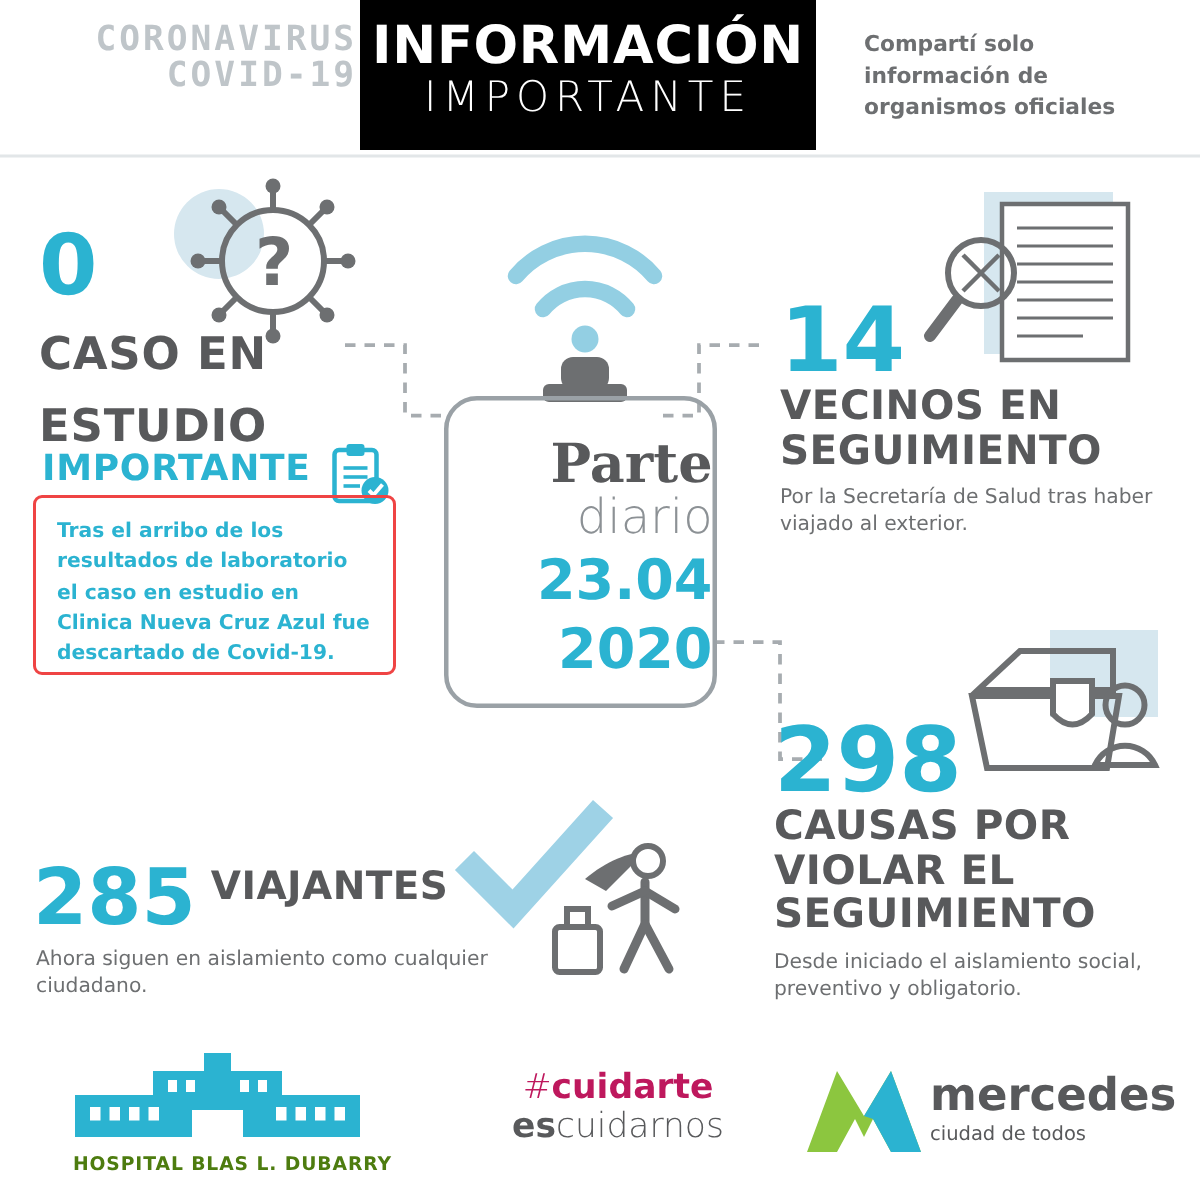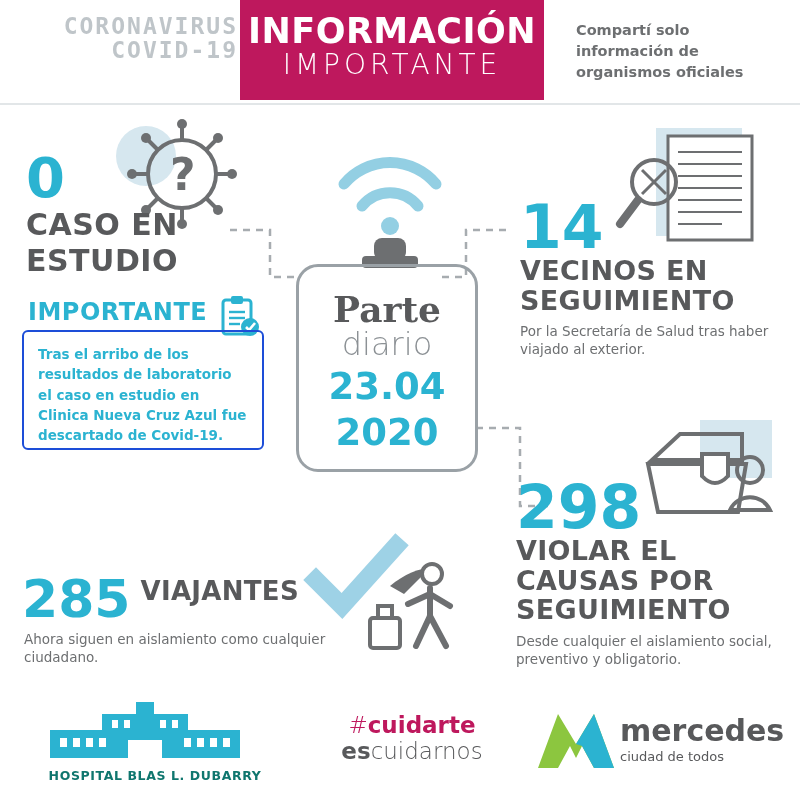--- a/index.html
+++ b/index.html
@@ -21,21 +21,21 @@
     font-weight:bold;font-size:23px;letter-spacing:2px;color:#bfc5c9;
     line-height:1.05;
   }
   .hdr-covid{
     font-family:"DejaVu Sans Mono", monospace;
     font-weight:bold;font-size:23px;letter-spacing:2px;color:#bfc5c9;
     line-height:1.1;
   }
   .hdr-center{
     position:absolute;left:240px;top:0;width:304px;height:100px;
-    background:#be185d;color:#fff;text-align:center;
+    background:#000000;color:#fff;text-align:center;
   }
   .hdr-info{
     font-family:"DejaVu Sans", sans-serif;font-weight:bold;
     font-size:35px;letter-spacing:.5px;margin-top:14px;line-height:1;
   }
   .hdr-imp{
     font-family:"DejaVu Sans", sans-serif;
     font-size:28px;letter-spacing:4px;line-height:1.15;font-weight:300;
   }
   .hdr-right{
@@ -53,41 +53,41 @@
     font-family:"DejaVu Sans", sans-serif;font-weight:bold;
     color:#58595b;line-height:1.02;
   }
   .sub{
     font-size:13.5px;color:#6d6f71;line-height:1.35;
   }
 
   
   .blk-caso{position:absolute;left:26px;top:152px;width:230px;}
   .blk-caso .num{font-size:56px;}
-  .blk-caso .label{font-size:30px;letter-spacing:.5px;margin-top:6px;}
+  .blk-caso .label{font-size:30px;letter-spacing:.5px;margin-top:18px;}
 
   
   .imp-title{
     position:absolute;left:28px;top:298px;
     font-weight:bold;font-size:24px;color:#2bb3d1;letter-spacing:.5px;
   }
   .imp-box{
     position:absolute;left:22px;top:330px;width:242px;height:120px;
-    border:2px solid #1d4ed8;border-radius:6px;box-sizing:border-box;
+    border:2px solid #ef4444;border-radius:6px;box-sizing:border-box;
     padding:12px 12px 10px 14px;
   }
   .imp-box p{
     margin:0;font-weight:bold;font-size:13.5px;line-height:1.5;color:#2bb3d1;
   }
 
   
   .card{
     position:absolute;left:296px;top:264px;width:182px;height:208px;
     border:3px solid #9aa1a6;border-radius:22px;box-sizing:border-box;
-    text-align:center;
+    text-align:right;
   }
   .card .parte{
     font-family:"DejaVu Serif", serif;font-weight:bold;
     font-size:36px;color:#58595b;margin-top:24px;line-height:1;
   }
   .card .diario{
     font-family:"DejaVu Sans", sans-serif;font-weight:300;
     font-size:32px;color:#8c9195;line-height:1.1;
   }
   .card .fecha{
@@ -111,21 +111,21 @@
   .blk-alt{position:absolute;left:22px;top:576px;width:330px;}
   .blk-alt .row{display:flex;align-items:flex-start;}
   .blk-alt .num{font-size:52px;}
   .blk-alt .label{font-size:26px;letter-spacing:.3px;margin-left:10px;margin-top:2px;}
   .blk-alt .sub{margin-top:6px;margin-left:2px;}
 
   
   .footer{position:absolute;left:0;top:690px;width:800px;height:110px;}
   .hosp{position:absolute;left:40px;top:10px;width:230px;text-align:center;}
   .hosp-name{
-    margin-top:6px;font-weight:bold;font-size:12.5px;color:#0f766e;letter-spacing:.6px;
+    margin-top:6px;font-weight:bold;font-size:12.5px;color:#4d7c0f;letter-spacing:.6px;
   }
   .hashtag{
     position:absolute;left:332px;top:22px;width:160px;text-align:center;
     line-height:1.15;
   }
   .hashtag .l1{font-weight:300;font-size:23px;color:#be185d;}
   .hashtag .l1 b{font-weight:bold;}
   .hashtag .l2{font-weight:bold;font-size:23px;color:#58595b;}
   .hashtag .l2 span{font-weight:300;}
   .merc{position:absolute;left:536px;top:16px;width:240px;}
@@ -256,24 +256,24 @@
     <rect x="54" y="0" width="72" height="58" fill="#d6e7ef"></rect>
     <path d="M6 40 L34 14 L96 14 L96 40 Z" fill="none" stroke="#6d6f71" stroke-width="4"></path>
     <path d="M2 44 L100 44 L92 92 L12 92 Z" fill="none" stroke="#6d6f71" stroke-width="4"></path>
     <path d="M56 34 L82 34 L82 56 Q69 70 56 56 Z" fill="#fff" stroke="#6d6f71" stroke-width="4"></path>
     <circle cx="104" cy="50" r="13" fill="none" stroke="#6d6f71" stroke-width="4"></circle>
     <path d="M84 90 a22 22 0 0 1 40 0 Z" fill="none" stroke="#6d6f71" stroke-width="4"></path>
   </svg>
 
   <div class="blk-cau">
     <div class="num">298</div>
+    <div class="label">CAUSAS POR</div>
     <div class="label">VIOLAR EL</div>
-    <div class="label">CAUSAS POR</div>
     <div class="label">SEGUIMIENTO</div>
-    <div class="sub">Desde cualquier el aislamiento social, preventivo y obligatorio.</div>
+    <div class="sub">Desde iniciado el aislamiento social, preventivo y obligatorio.</div>
   </div>
 
   <svg style="position:absolute;left:312px;top:534px;" width="170" height="140">
     <polyline points="4,46 30,72 84,12" fill="none" stroke="#9ed2e6" stroke-width="18" stroke-linecap="square"></polyline>
     <path d="M78 52 C92 40 108 34 118 34 L104 48 L92 60 Z" fill="#6d6f71"></path>
     <circle cx="120" cy="40" r="10" fill="#fff" stroke="#6d6f71" stroke-width="4"></circle>
     <path d="M118 54 L118 82 L104 112" fill="none" stroke="#6d6f71" stroke-width="6" stroke-linecap="round"></path>
     <path d="M118 82 L134 112" fill="none" stroke="#6d6f71" stroke-width="6" stroke-linecap="round"></path>
     <path d="M118 60 L138 72" fill="none" stroke="#6d6f71" stroke-width="6" stroke-linecap="round"></path>
     <path d="M118 60 L96 70" fill="none" stroke="#6d6f71" stroke-width="6" stroke-linecap="round"></path>

